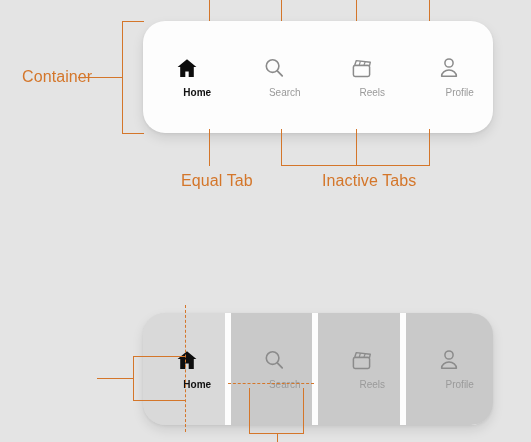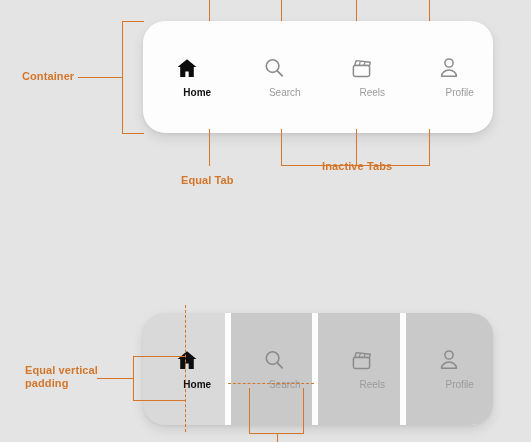--- a/index.html
+++ b/index.html
@@ -9,22 +9,22 @@
     font-family:"Liberation Sans", sans-serif;
     overflow:hidden;
     position:relative;
   }
   .stage{position:absolute;left:0;top:0;width:531px;height:442px;}
 
   
   .anno{
     position:absolute;
     color:#d4762a;
-    font-size:11px;
-    font-weight:700;
+    font-size:16px;
+    font-weight:400;
     letter-spacing:.1px;
     line-height:13px;
     white-space:pre-line;
   }
   
   .ln{position:absolute;background:#d4762a;}
   .ln.v{width:1px;}
   .ln.h{height:1px;}
   .dln{position:absolute;}
   .dln.v{width:0;border-left:1px dashed #d4762a;}
@@ -123,21 +123,21 @@
     </div>
   </div>
 
   <div class="ln v" style="left:209px;top:129px;height:37px;"></div>
   <div class="anno" style="left:181px;top:174px;">Equal Tab</div>
 
   <div class="ln v" style="left:281px;top:129px;height:37px;"></div>
   <div class="ln v" style="left:356px;top:129px;height:37px;"></div>
   <div class="ln v" style="left:429px;top:129px;height:37px;"></div>
   <div class="ln h" style="left:281px;top:165px;width:149px;"></div>
-  <div class="anno" style="left:322px;top:160px;">Inactive Tabs</div>
+  <div class="anno" style="left:322px;top:174px;">Inactive Tabs</div>
 
 
   <div class="card spec" style="left:143px;top:313px;width:350px;height:112px;">
 
     <div class="tab active shade">
       <span class="ico">
         <svg viewBox="0 0 24 24" width="24" height="24" aria-hidden="true">
           <path d="M12 3.2 2.6 11.1h2.6V21h5.1v-5.6h3.4V21h5.1v-9.9h2.6Z" fill="#0d0d0d"></path>
         </svg>
       </span>
@@ -176,22 +176,20 @@
       <span class="lbl">Profile</span>
     </div>
   </div>
 
   <div class="dln v" style="left:185px;top:305px;height:127px;"></div>
 
   <div class="ln v" style="left:133px;top:356px;height:45px;"></div>
   <div class="ln h" style="left:133px;top:356px;width:52px;"></div>
   <div class="ln h" style="left:133px;top:400px;width:52px;"></div>
   <div class="ln h" style="left:97px;top:378px;width:37px;"></div>
-  <div class="anno" style="left:25px;top:364px;">Equal vertical
-padding</div>
 
   <div class="dln h" style="left:228px;top:383px;width:86px;"></div>
 
   <div class="ln v" style="left:249px;top:388px;height:46px;"></div>
   <div class="ln v" style="left:303px;top:388px;height:46px;"></div>
   <div class="ln h" style="left:249px;top:433px;width:55px;"></div>
   <div class="ln v" style="left:277px;top:433px;height:9px;"></div>
 
 </div>
 

